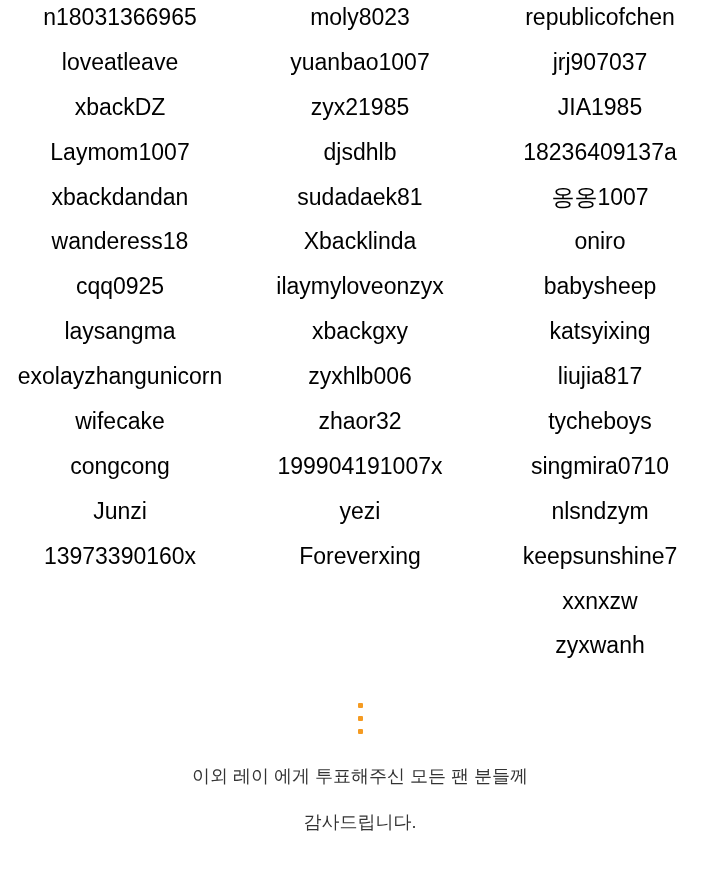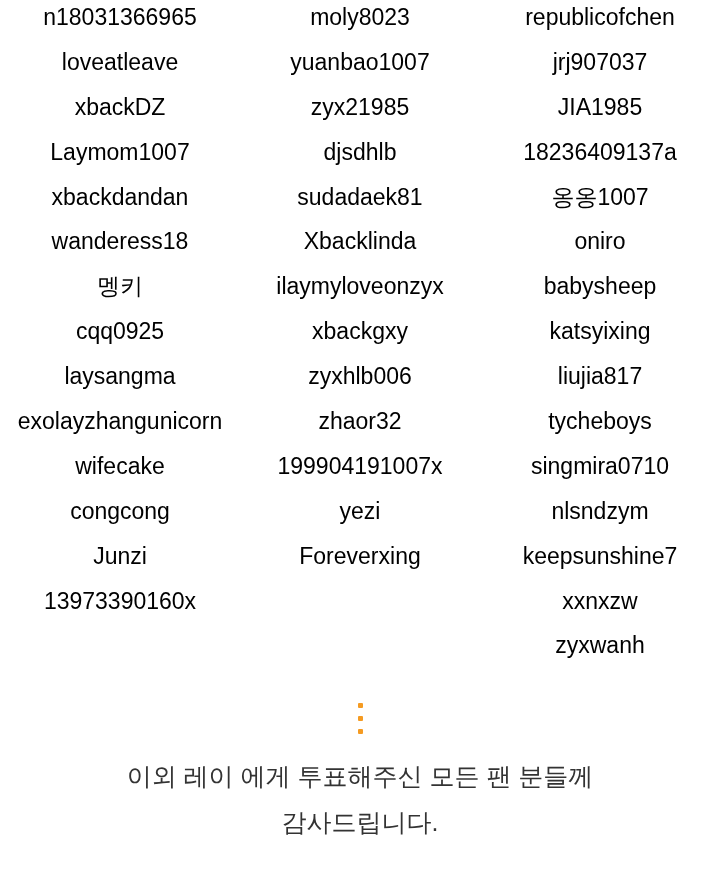--- a/index.html
+++ b/index.html
@@ -50,40 +50,39 @@
     height: 5px;
     border-radius: 1px;
     background: var(--accent-color, #f59b22);
   }
   .footer {
     position: absolute;
     top: 753px;
     left: 0;
     width: 720px;
     text-align: center;
-    font-size: 25px;
+    font-size: 18px;
     line-height: 46px;
     font-weight: 300;
     color: var(--footer-color, #333333);
   }
 </style>
 </head>
 <body>
 
 <div class="page">
 
   <div class="names-grid">
     <div class="name-col">
         <div class="name">n18031366965</div>
         <div class="name">loveatleave</div>
         <div class="name">xbackDZ</div>
         <div class="name">Laymom1007</div>
         <div class="name">xbackdandan</div>
         <div class="name">wanderess18</div>
-        <div class="name">멩키</div>
         <div class="name">cqq0925</div>
         <div class="name">laysangma</div>
         <div class="name">exolayzhangunicorn</div>
         <div class="name">wifecake</div>
         <div class="name">congcong</div>
         <div class="name">Junzi</div>
         <div class="name">13973390160x</div>
       </div>
     <div class="name-col">
         <div class="name">moly8023</div>

